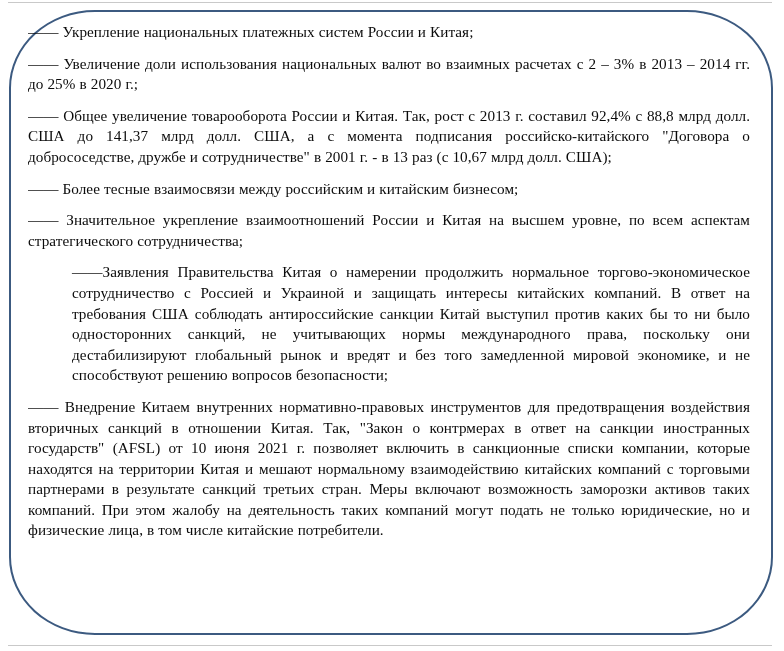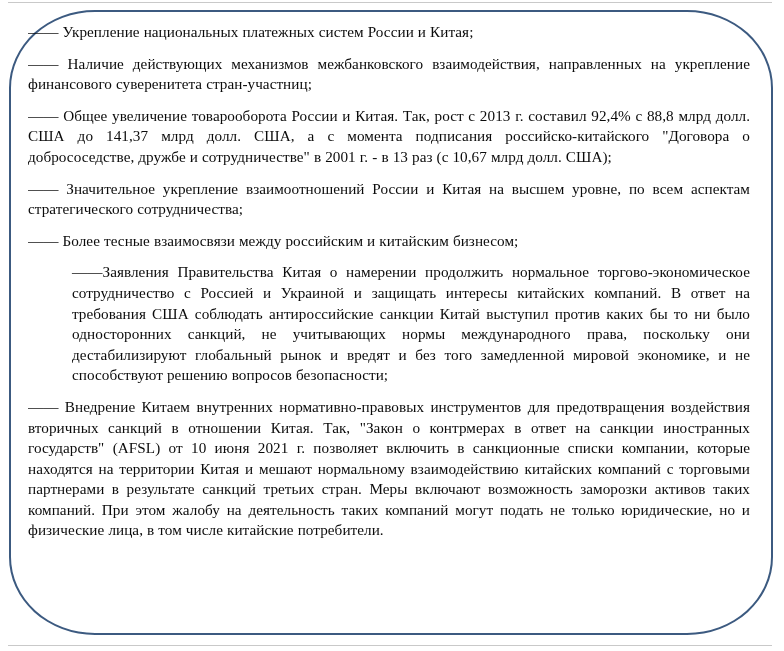--- a/index.html
+++ b/index.html
@@ -76,23 +76,23 @@
 <body>
 
 <div id="page">
 
   <div class="scan-line top"></div>
 
   <div class="frame"></div>
 
   <div class="content">
     <p class="para">—— Укрепление национальных платежных систем России и Китая;</p>
-    <p class="para">——  Наличие действующих механизмов межбанковского взаимодействия, направленных на укрепление финансового суверенитета стран-участниц;</p>
+    <p class="para">—— Увеличение доли использования национальных валют во взаимных расчетах с 2 – 3% в 2013 – 2014 гг. до 25% в 2020 г.;</p>
     <p class="para">—— Общее увеличение товарооборота России и Китая. Так, рост с 2013 г. составил 92,4% с 88,8 млрд долл. США до 141,37 млрд долл. США, а с момента подписания российско-китайского "Договора о добрососедстве, дружбе и сотрудничестве" в 2001 г. - в 13 раз (с 10,67 млрд долл. США);</p>
+    <p class="para">—— Более тесные взаимосвязи между российским и китайским бизнесом;</p>
     <p class="para">——  Значительное укрепление взаимоотношений России и Китая на высшем уровне, по всем аспектам стратегического сотрудничества;</p>
-    <p class="para">—— Более тесные взаимосвязи между российским и китайским бизнесом;</p>
     <p class="para tight">——Заявления Правительства Китая о намерении продолжить нормальное торгово-экономическое сотрудничество с Россией и Украиной и защищать интересы китайских компаний. В ответ на требования США соблюдать антироссийские санкции Китай выступил против каких бы то ни было односторонних санкций, не учитывающих нормы международного права, поскольку они дестабилизируют глобальный рынок и вредят и без того замедленной мировой экономике, и не способствуют решению вопросов безопасности;</p>
     <p class="para">——  Внедрение Китаем внутренних нормативно-правовых инструментов для предотвращения воздействия вторичных санкций в отношении Китая. Так,  "Закон о контрмерах в ответ на санкции иностранных государств" (AFSL) от 10 июня 2021 г. позволяет включить в санкционные списки компании, которые находятся на территории Китая и мешают нормальному взаимодействию китайских компаний с торговыми партнерами в результате санкций третьих стран. Меры включают возможность заморозки активов таких компаний. При этом жалобу на деятельность таких компаний могут подать не только юридические, но и физические лица, в том числе китайские потребители.</p>
   </div>
 
   <div class="scan-line bottom"></div>
 
 </div>
 
 </body></html>

